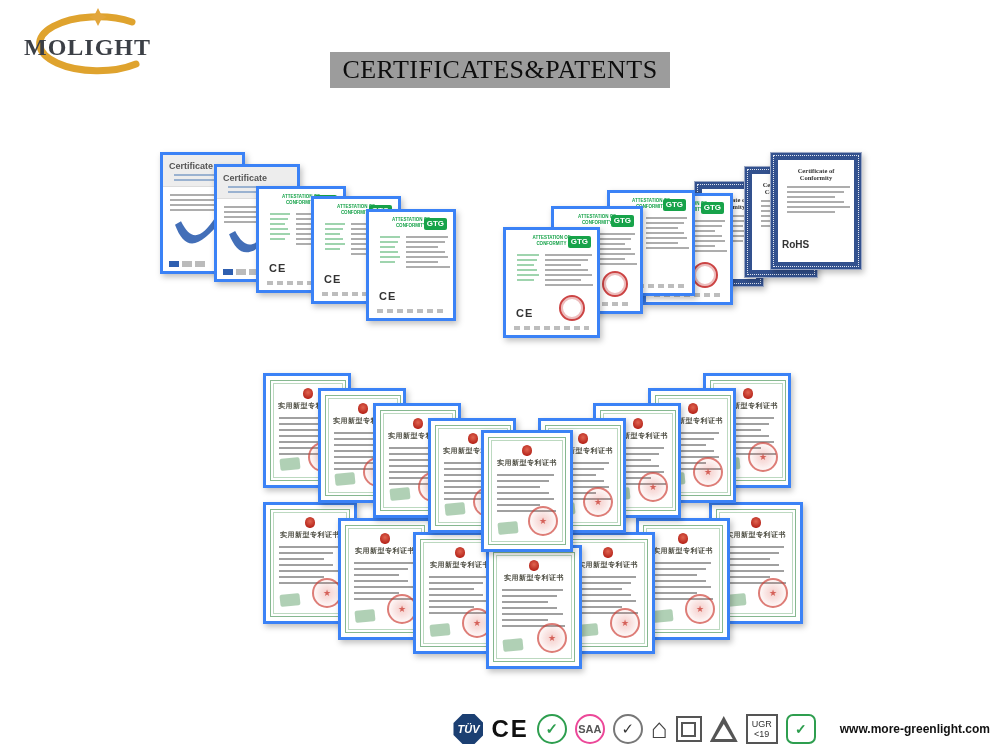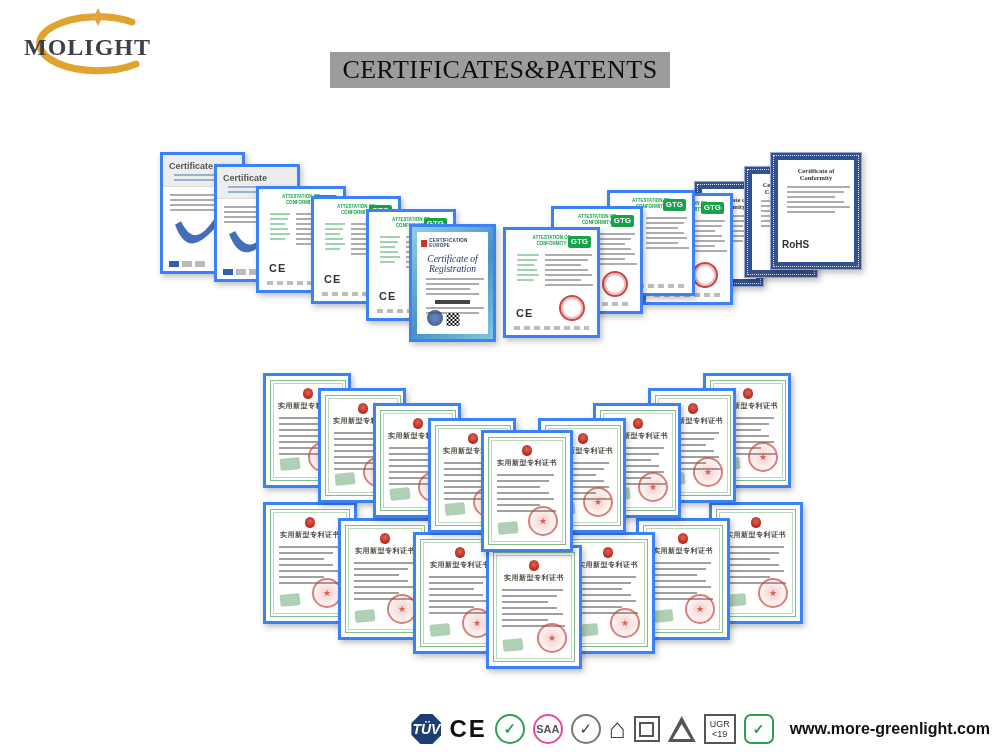--- a/index.html
+++ b/index.html
@@ -96,41 +96,41 @@
          background:radial-gradient(rgba(220,90,80,.30),rgba(220,90,80,.05) 70%);}
   .pseal::after{content:"★";position:absolute;inset:0;display:flex;align-items:center;
          justify-content:center;color:rgba(200,50,40,.7);font-size:9px;}
   .pstamp{position:absolute;left:9px;bottom:10px;width:20px;height:12px;border-radius:2px;
           background:rgba(80,150,90,.45);transform:rotate(-6deg);}
 
   
   .footer{position:absolute;left:0;right:10px;bottom:8px;display:flex;justify-content:flex-end;
           align-items:center;gap:8px;}
   .fi{display:inline-flex;align-items:center;justify-content:center;color:#555;box-sizing:border-box;}
-  .f-tuv{width:30px;height:30px;background:#1b3f72;color:#fff;font-size:14px;font-weight:bold;
+  .f-tuv{width:30px;height:30px;background:#1b3f72;color:#fff;font-size:11px;font-weight:bold;
          clip-path:polygon(30% 0,70% 0,100% 30%,100% 70%,70% 100%,30% 100%,0 70%,0 30%);}
   .f-ce{font-size:24px;font-weight:bold;color:#111;letter-spacing:2px;}
   .f-rohs{width:30px;height:30px;border:2px solid #2e9e4f;border-radius:50%;color:#2e9e4f;
           font-size:15px;font-weight:bold;}
   .f-saa{width:30px;height:30px;border:2px solid #ec4899;border-radius:50%;font-size:11px;
          font-weight:bold;color:#555;}
   .f-tick{width:30px;height:30px;border:2px solid #777;border-radius:50%;font-size:15px;color:#333;}
   .f-house{font-size:28px;color:#444;line-height:1;}
   .f-sq{width:26px;height:26px;border:2px solid #555;}
   .f-sq b{width:11px;height:11px;border:2px solid #555;}
   .f-tri{position:relative;width:28px;height:26px;}
   .f-tri::before{content:"";position:absolute;inset:0;background:#555;
                  clip-path:polygon(50% 0,100% 100%,0 100%);}
   .f-tri::after{content:"";position:absolute;left:5px;right:5px;top:8px;bottom:3px;background:#fff;
                 clip-path:polygon(50% 0,100% 100%,0 100%);}
   .f-ugr{width:32px;height:30px;border:2px solid #555;flex-direction:column;font-size:9px;
          font-weight:normal;color:#333;line-height:1.15;}
   .f-eco{width:30px;height:30px;border:2px solid #2e9e4f;border-radius:7px;color:#2e9e4f;
          font-size:14px;font-weight:bold;}
-  .site{font-size:16px;color:#111;font-weight:bold;margin-left:8px;}
+  .site{font-size:12px;color:#111;font-weight:bold;margin-left:16px;}
 </style>
 </head>
 <body>
 
 <div class="page">
 
   <div class="logo">
     <svg class="logo-swoosh" width="160" height="84" viewBox="0 0 160 84">
       <path d="M122 16 A58 27 0 1 0 126 58" fill="none" stroke="#DFA32E" stroke-width="7" stroke-linecap="round"></path>
       <path d="M88 2 l3 6 6 3 -6 3 -3 6 -3 -6 -6 -3 6 -3 z" fill="#E2A63C"></path>
@@ -259,42 +259,20 @@
             <i></i>
             <i></i>
             <i></i>
             <i></i>
             <i></i>
           </div>
     </div>
     <span class="gtg-ce">CE</span>
 
     <div class="gtg-footline"></div>
-  </div>
-      <div class="cert cert-eur" style="left: 409px; top: 224px; width: 87px; height: 118px; z-index: 10;">
-    <div class="eur-inner">
-      <div class="eur-logo">
-        <b class="eur-logomark"></b>
-        <span class="eur-org">CERTIFICATION EUROPE</span>
-      </div>
-      <div class="eur-title">Certificate of Registration</div>
-      <div class="lines">
-            <i></i>
-            <i></i>
-            <i></i>
-            <i></i>
-          </div>
-      <div class="eur-bold-bar"></div>
-      <div class="lines">
-            <i></i>
-            <i></i>
-          </div>
-      <span class="eur-seal"></span>
-      <span class="eur-qr"></span>
-    </div>
   </div>
       <div class="cert cert-gtg has-ce has-seal" style="left: 503px; top: 227px; width: 97px; height: 111px; z-index: 9;">
     <div class="gtg-head">ATTESTATION OF CONFORMITY</div>
     <span class="gtg-logo">GTG</span>
     <div class="gtg-body">
       <div class="lines gcol">
             <i></i>
             <i></i>
             <i></i>
             <i></i>

